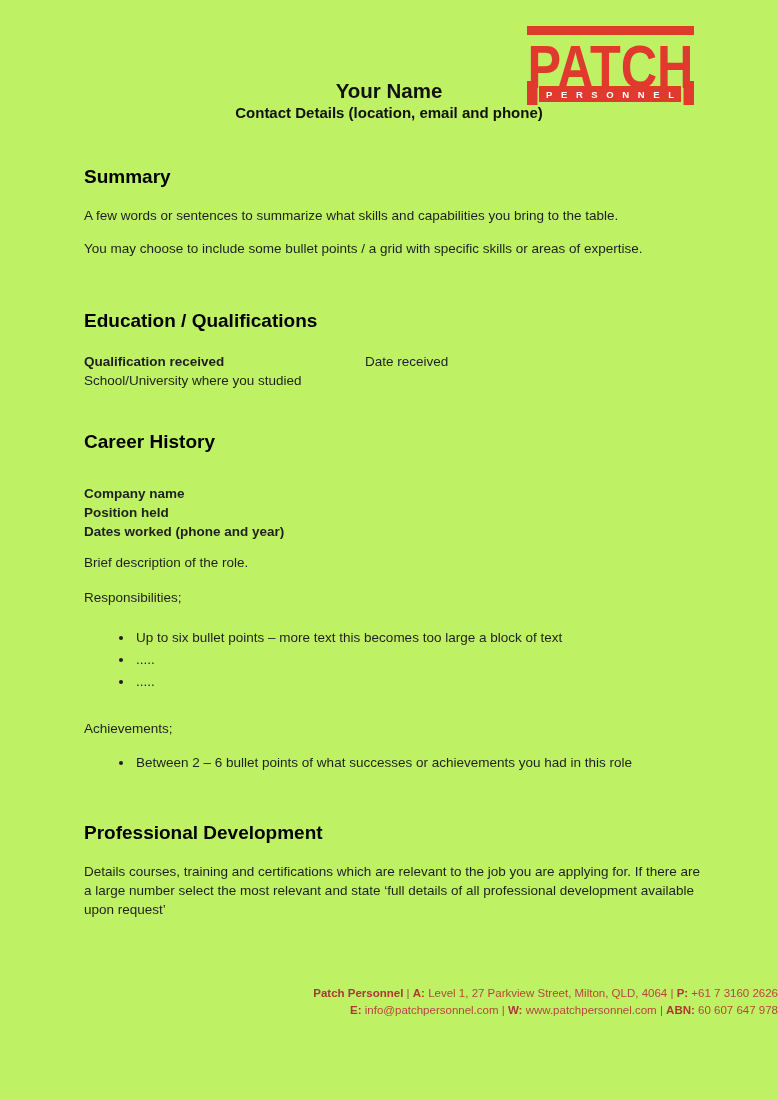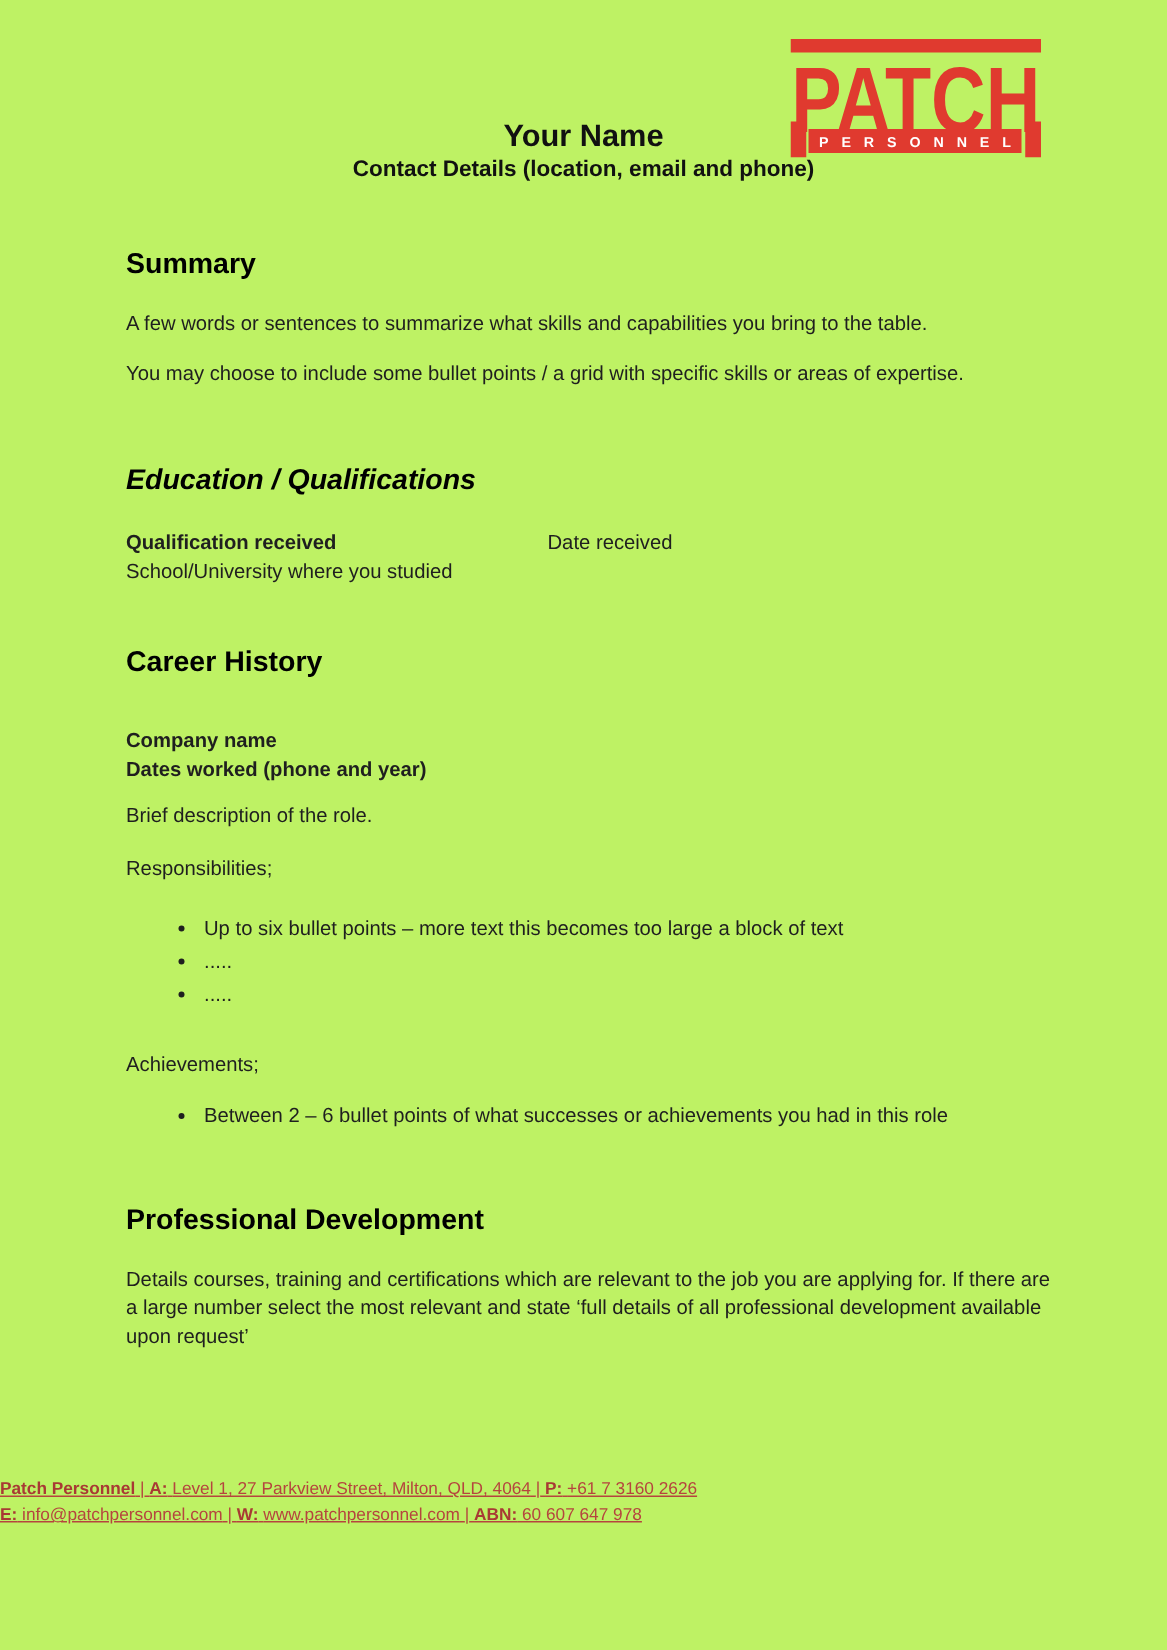--- a/index.html
+++ b/index.html
@@ -43,21 +43,21 @@
   .content p { line-height: 19px; }
   h2.section-heading {
     font-size: 19px;
     font-weight: bold;
     color: #000;
     line-height: 21px;
   }
   .h-summary { margin-top: 44px; }
   .p-sum1 { margin-top: 19px; }
   .p-sum2 { margin-top: 14px; }
-  .h-education { margin-top: 52px; font-style: italic; }
+  .h-education { margin-top: 52px; }
   .edu-row { margin-top: 21px; line-height: 19px; }
   .edu-col1 {
     display: inline-block;
     width: 281px;
     font-weight: bold;
   }
   .edu-school { line-height: 19px; }
   .h-career { margin-top: 41px; }
   .job-block { margin-top: 32px; font-weight: bold; }
   .job-block div { line-height: 19px; }
@@ -74,25 +74,24 @@
   }
   .p-achv { margin-top: 26px; }
   ul.bullets-achv { margin-top: 14px; }
   .h-prodev { margin-top: 48px; }
   .p-prodev { margin-top: 19px; max-width: 625px; }
   .doc-footer {
     position: absolute;
     top: 985px;
     left: 0;
     width: 100%;
-    text-align: left;
+    text-align: right;
     color: #b5453e;
     font-size: 11.5px;
     line-height: 17px;
-    text-decoration: underline;
   }
   .doc-footer b { color: #a83a34; }
 </style>
 </head>
 <body>
 
 <div class="page">
 
   <div class="logo">
     <svg width="167" height="79" viewBox="0 0 167 79">
@@ -118,20 +117,21 @@
 
     <h2 class="section-heading h-education">Education / Qualifications</h2>
     <div class="edu-row">
       <span class="edu-col1">Qualification received</span><span>Date received</span>
     </div>
     <div class="edu-school">School/University where you studied</div>
 
     <h2 class="section-heading h-career">Career History</h2>
     <div class="job-block">
       <div>Company name</div>
+      <div>Position held</div>
       <div>Dates worked (phone and year)</div>
     </div>
     <p class="p-brief">Brief description of the role.</p>
 
     <p class="p-resp">Responsibilities;</p>
     <ul class="bullets">
       <li>Up to six bullet points – more text this becomes too large a block of text</li>
       <li>.....</li>
       <li>.....</li>
     </ul>

